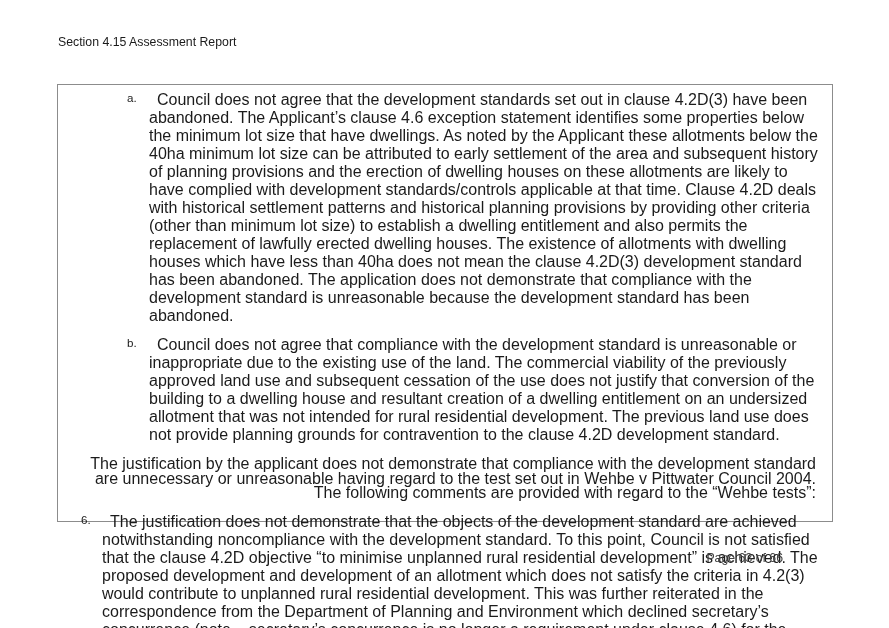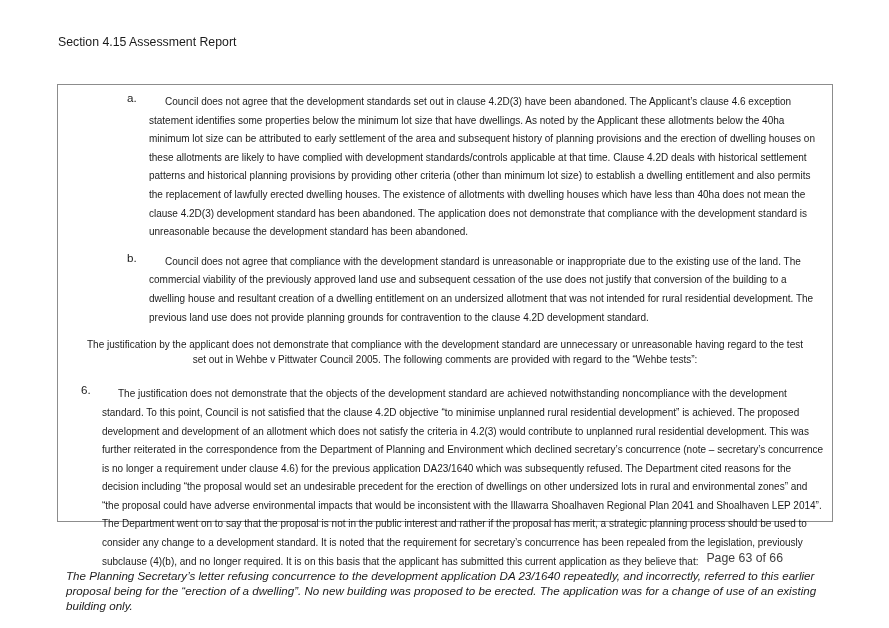--- a/index.html
+++ b/index.html
@@ -45,24 +45,24 @@
     width: 776px;
     height: 438px;
     border: 1px solid #8c8c8c;
     box-sizing: border-box;
     padding: 6px 8px 6px 8px;
     background: #ffffff;
   }
 
   
   .para {
-    font-size: 10px;
+    font-size: 16px;
     line-height: 14.6px;
-    text-align: center;
-    margin: 16px;
+    text-align: right;
+    margin: 8px;
     color: #1b1b1b;
   }
 
   
   .list-alpha {
     margin: 0;
     padding: 0;
     list-style: none;
   }
   .list-alpha > li {
@@ -145,21 +145,21 @@
       <li>
         <span class="marker">a.</span>
         <span class="para">Council does not agree that the development standards set out in clause 4.2D(3) have been abandoned. The Applicant’s clause 4.6 exception statement identifies some properties below the minimum lot size that have dwellings. As noted by the Applicant these allotments below the 40ha minimum lot size can be attributed to early settlement of the area and subsequent history of planning provisions and the erection of dwelling houses on these allotments are likely to have complied with development standards/controls applicable at that time. Clause 4.2D deals with historical settlement patterns and historical planning provisions by providing other criteria (other than minimum lot size) to establish a dwelling entitlement and also permits the replacement of lawfully erected dwelling houses. The existence of allotments with dwelling houses which have less than 40ha does not mean the clause 4.2D(3) development standard has been abandoned. The application does not demonstrate that compliance with the development standard is unreasonable because the development standard has been abandoned.</span>
       </li>
       <li>
         <span class="marker">b.</span>
         <span class="para">Council does not agree that compliance with the development standard is unreasonable or inappropriate due to the existing use of the land. The commercial viability of the previously approved land use and subsequent cessation of the use does not justify that conversion of the building to a dwelling house and resultant creation of a dwelling entitlement on an undersized allotment that was not intended for rural residential development. The previous land use does not provide planning grounds for contravention to the clause 4.2D development standard.</span>
       </li>
     </ul>
 
-    <p class="para block-gap-justification">The justification by the applicant does not demonstrate that compliance with the development standard are unnecessary or unreasonable having regard to the test set out in Wehbe v Pittwater Council 2005. The following comments are provided with regard to the “Wehbe tests”:</p>
+    <p class="para block-gap-justification">The justification by the applicant does not demonstrate that compliance with the development standard are unnecessary or unreasonable having regard to the test set out in Wehbe v Pittwater Council 2004. The following comments are provided with regard to the “Wehbe tests”:</p>
 
     <ul class="list-num block-gap-six">
       <li>
         <span class="marker">6.</span>
         <span class="para">The justification does not demonstrate that the objects of the development standard are achieved notwithstanding noncompliance with the development standard. To this point, Council is not satisfied that the clause 4.2D objective “to minimise unplanned rural residential development” is achieved. The proposed development and development of an allotment which does not satisfy the criteria in 4.2(3) would contribute to unplanned rural residential development. This was further reiterated in the correspondence from the Department of Planning and Environment which declined secretary’s concurrence (note – secretary’s concurrence is no longer a requirement under clause 4.6) for the previous application DA23/1640 which was subsequently refused. The Department cited reasons for the decision including “the proposal would set an undesirable precedent for the erection of dwellings on other undersized lots in rural and environmental zones” and “the proposal could have adverse environmental impacts that would be inconsistent with the Illawarra Shoalhaven Regional Plan 2041 and Shoalhaven LEP 2014”. The Department went on to say that the proposal is not in the public interest and rather if the proposal has merit, a strategic planning process should be used to consider any change to a development standard. It is noted that the requirement for secretary’s concurrence has been repealed from the legislation, previously subclause (4)(b), and no longer required. It is on this basis that the applicant has submitted this current application as they believe that:</span>
       </li>
     </ul>
 
     <p class="para-italic block-gap-quote">The Planning Secretary’s letter refusing concurrence to the development application DA 23/1640 repeatedly, and incorrectly, referred to this earlier proposal being for the “erection of a dwelling”. No new building was proposed to be erected. The application was for a change of use of an existing building only.</p>
 

